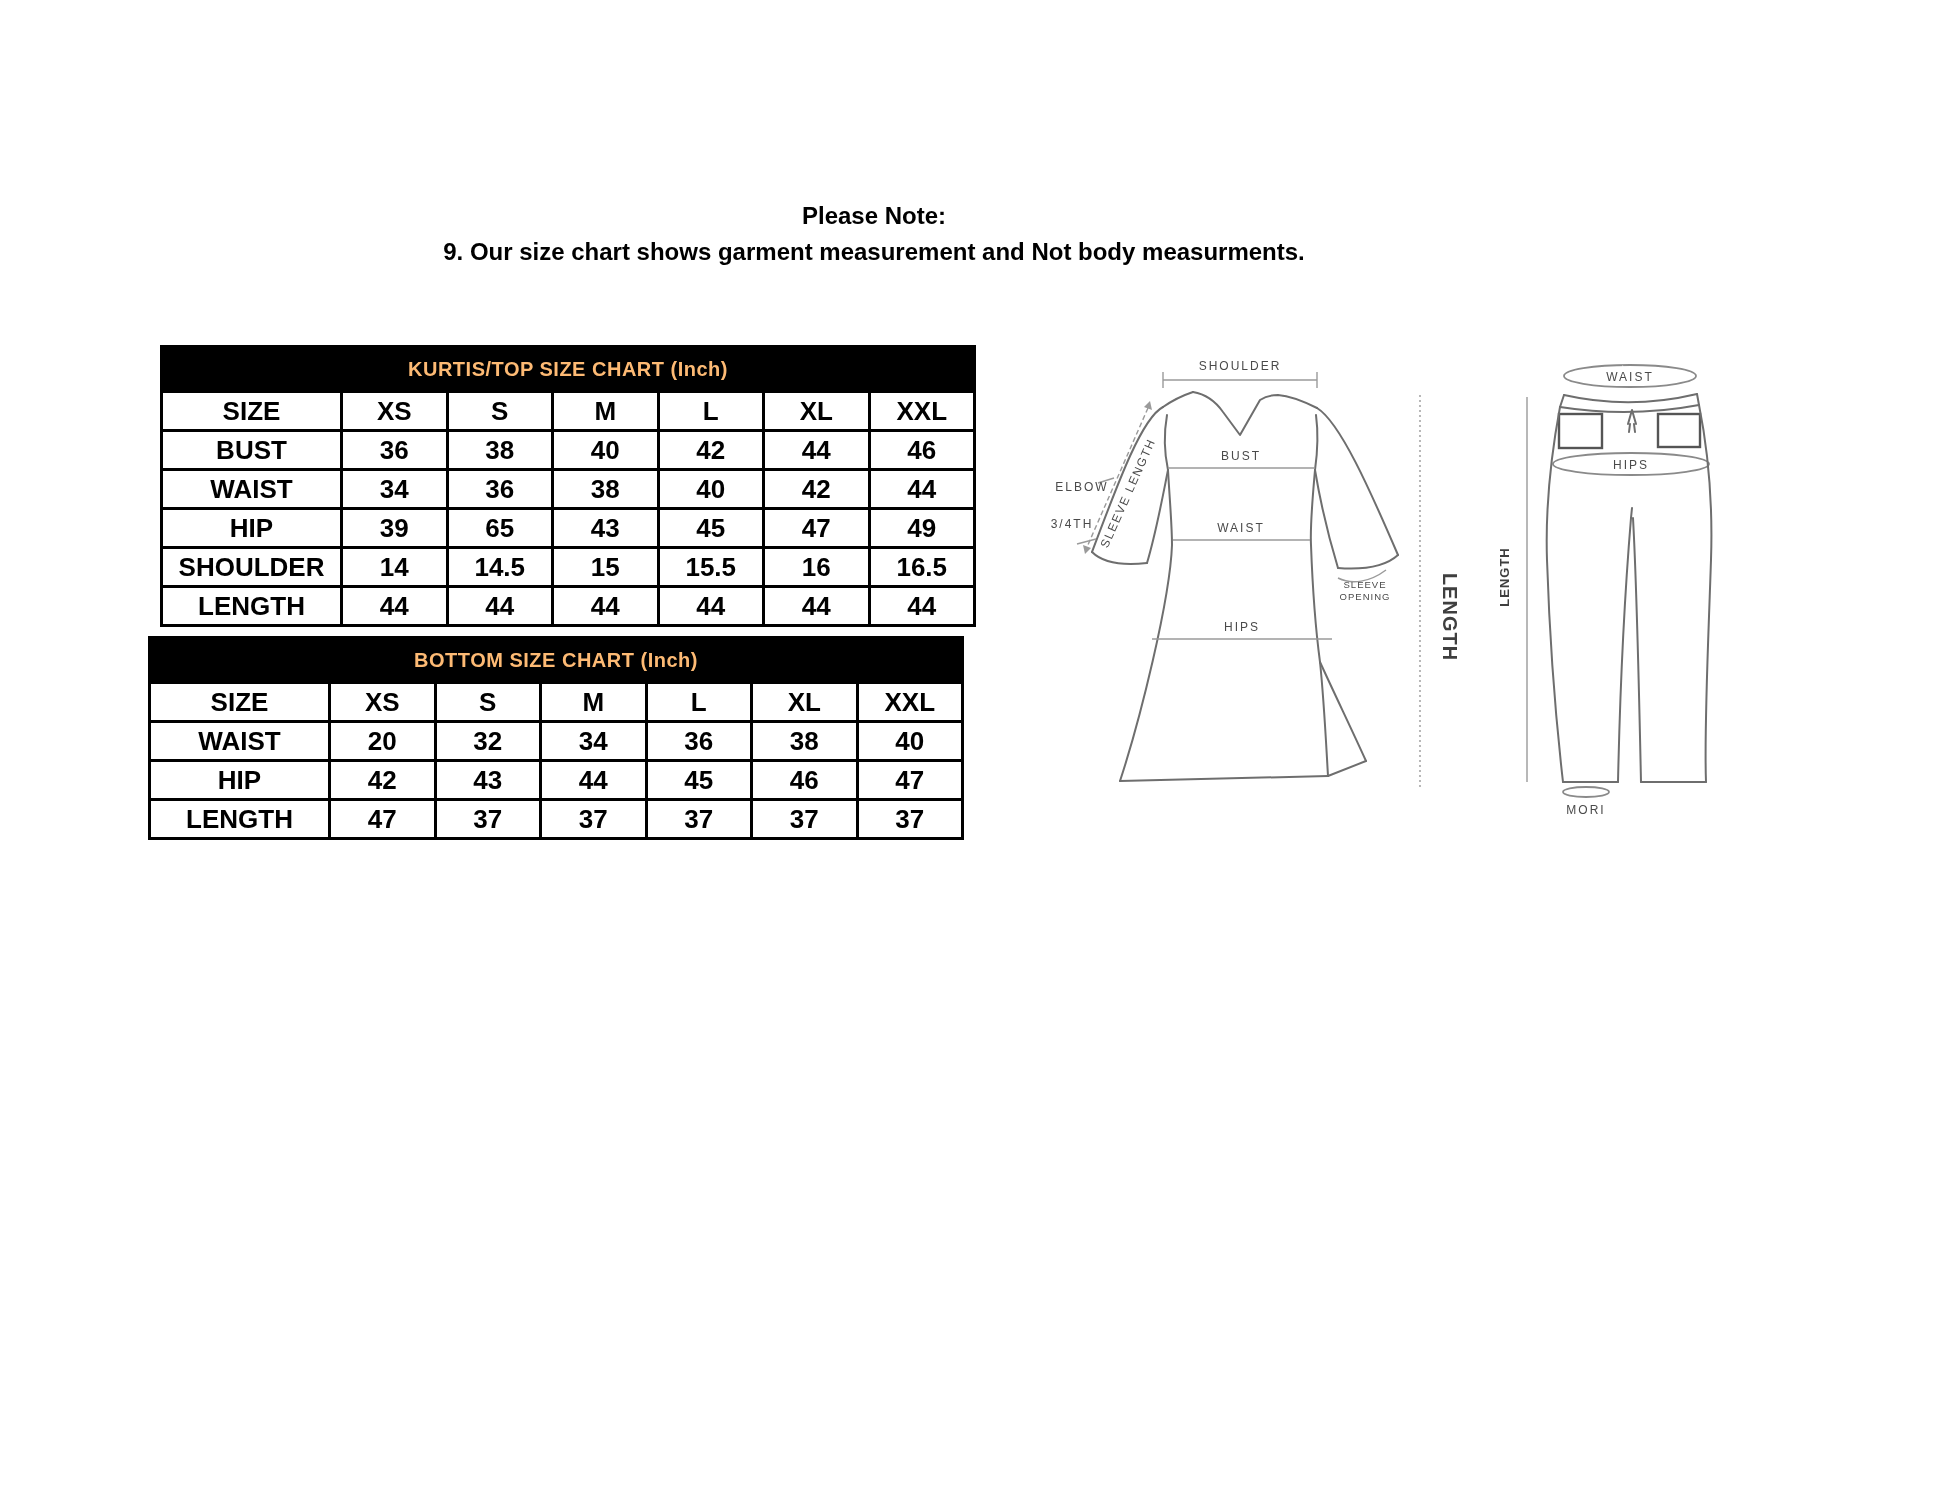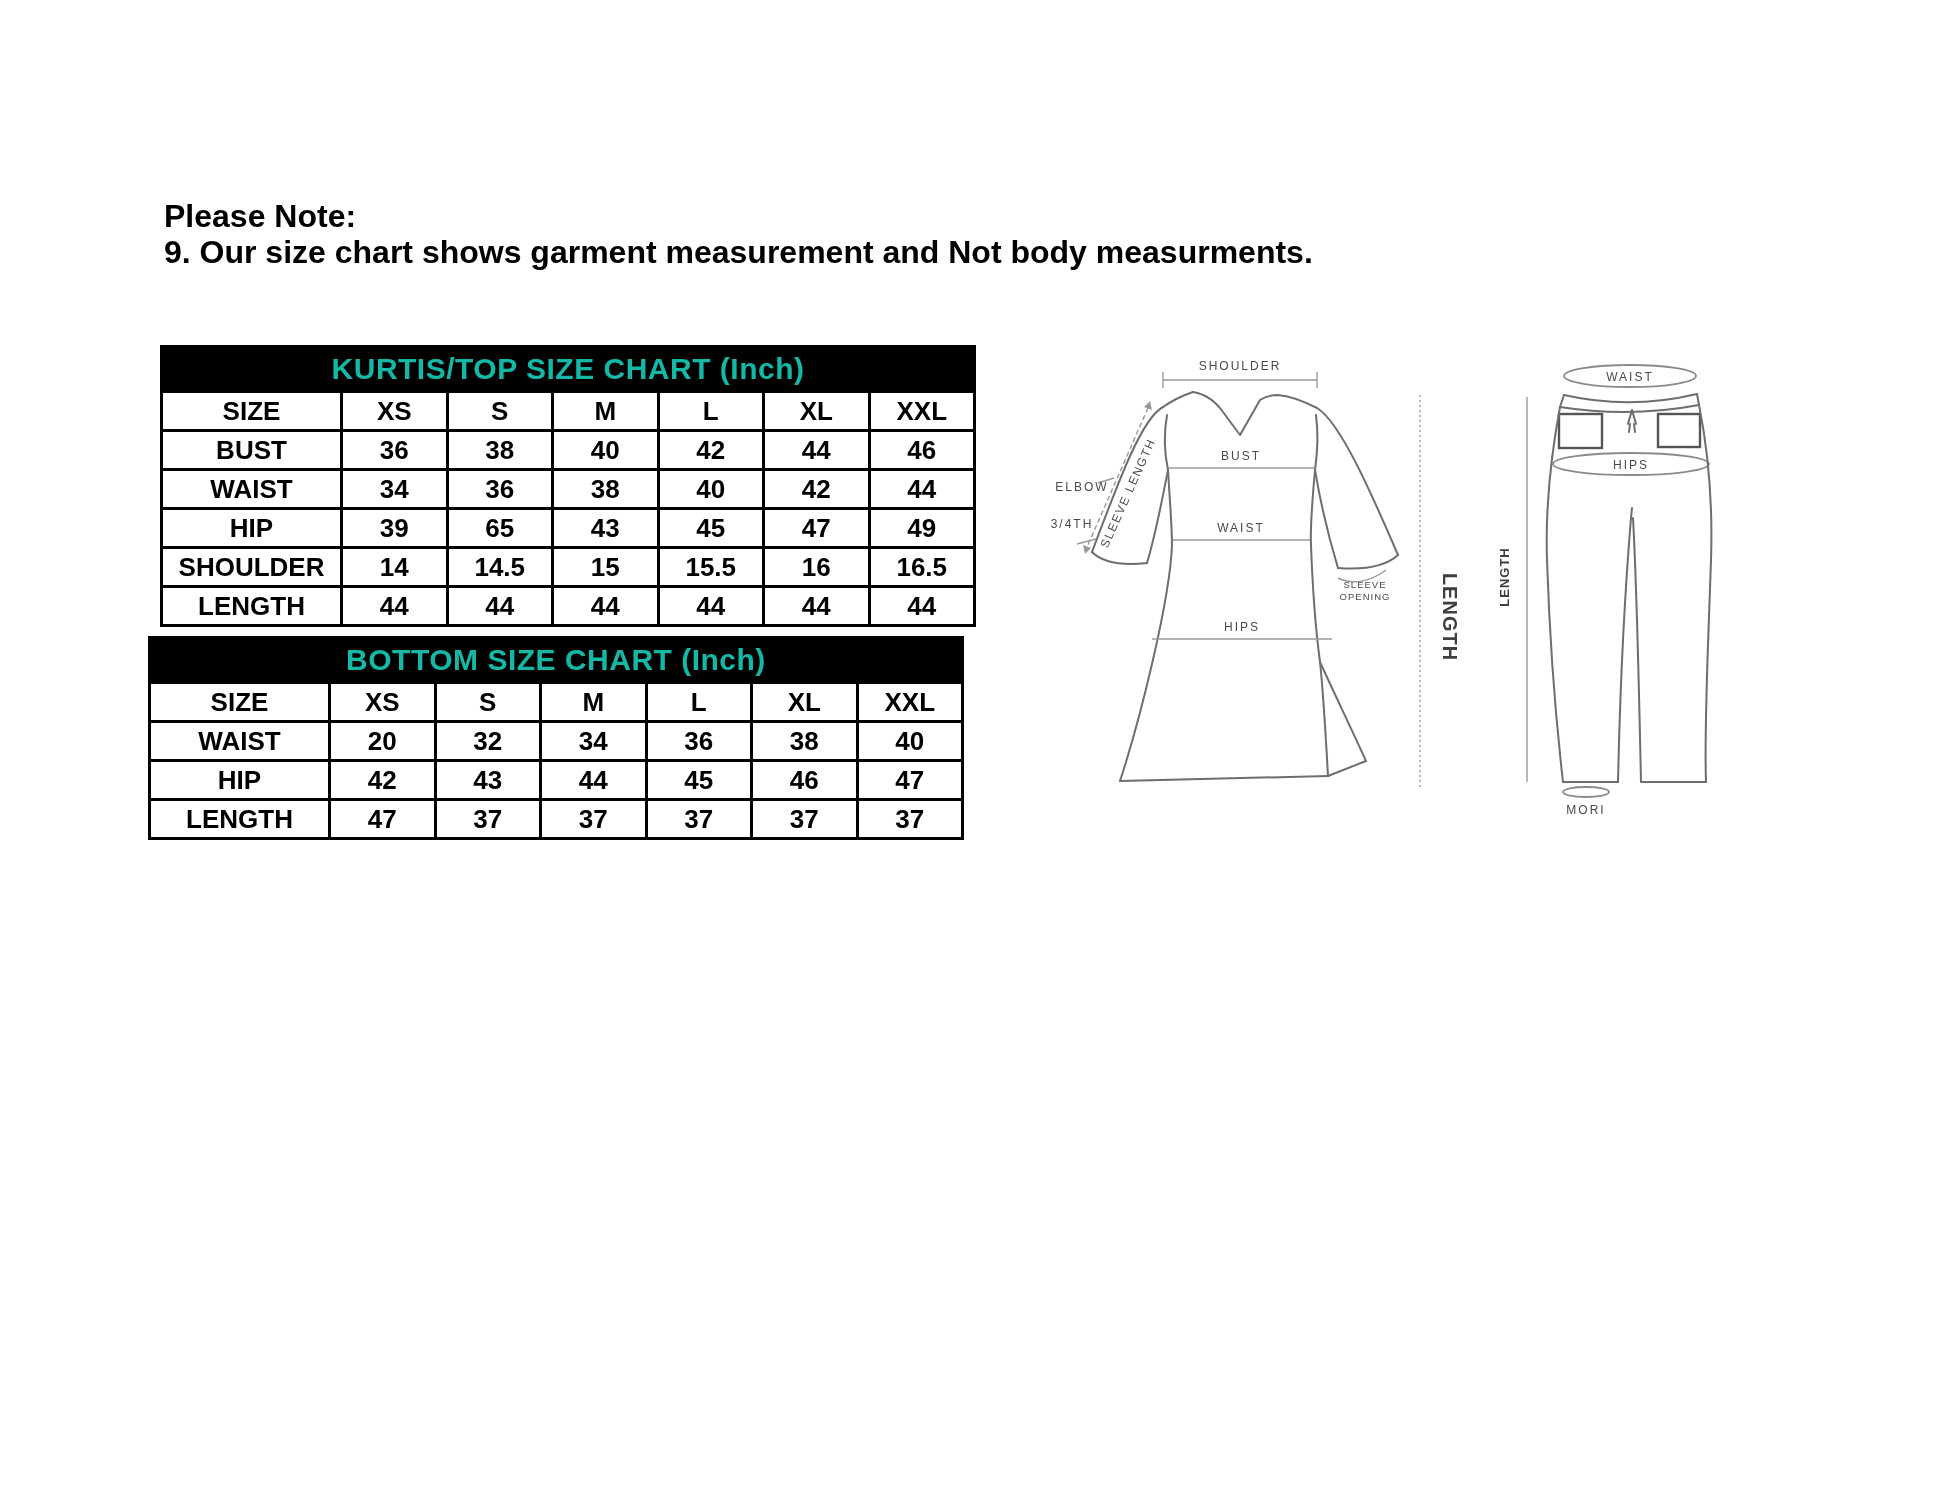--- a/index.html
+++ b/index.html
@@ -7,38 +7,38 @@
     width:1946px;height:1504px;position:relative;overflow:hidden;
     background:#ffffff;
     font-family:"Liberation Sans",sans-serif;
     -webkit-font-smoothing:antialiased;
   }
   .abs{position:absolute;}
 
   
   .note-block{
     left:164px;top:198px;width:1420px;
-    font-weight:bold;font-size:32px;line-height:36px;color:#000;
+    font-weight:bold;font-size:24px;line-height:36px;color:#000;text-align:center;
   }
   .note-line{white-space:nowrap;}
 
   
   table.size-table{
     border-collapse:collapse;table-layout:fixed;
     width:816px;background:#fff;
   }
   table.size-table td{
     border:3px solid #000;
     text-align:center;vertical-align:middle;
     font-weight:bold;font-size:26px;color:#000;
     height:36px;padding:0;overflow:hidden;white-space:nowrap;
   }
   table.size-table td.title-cell{
-    background:#000;color:#14b8a6;
-    font-size:30px;height:42px;letter-spacing:0.5px;
+    background:#000;color:#fdba74;
+    font-size:20px;height:42px;letter-spacing:0.5px;
   }
   col.c-label{width:180px;}
 
   #table-kurtis{left:160px;top:345px;}
   #table-bottom{left:148px;top:636px;}
 
   
   #kurti-svg{left:1020px;top:330px;}
   #pants-svg{left:1495px;top:330px;}
   svg text{

